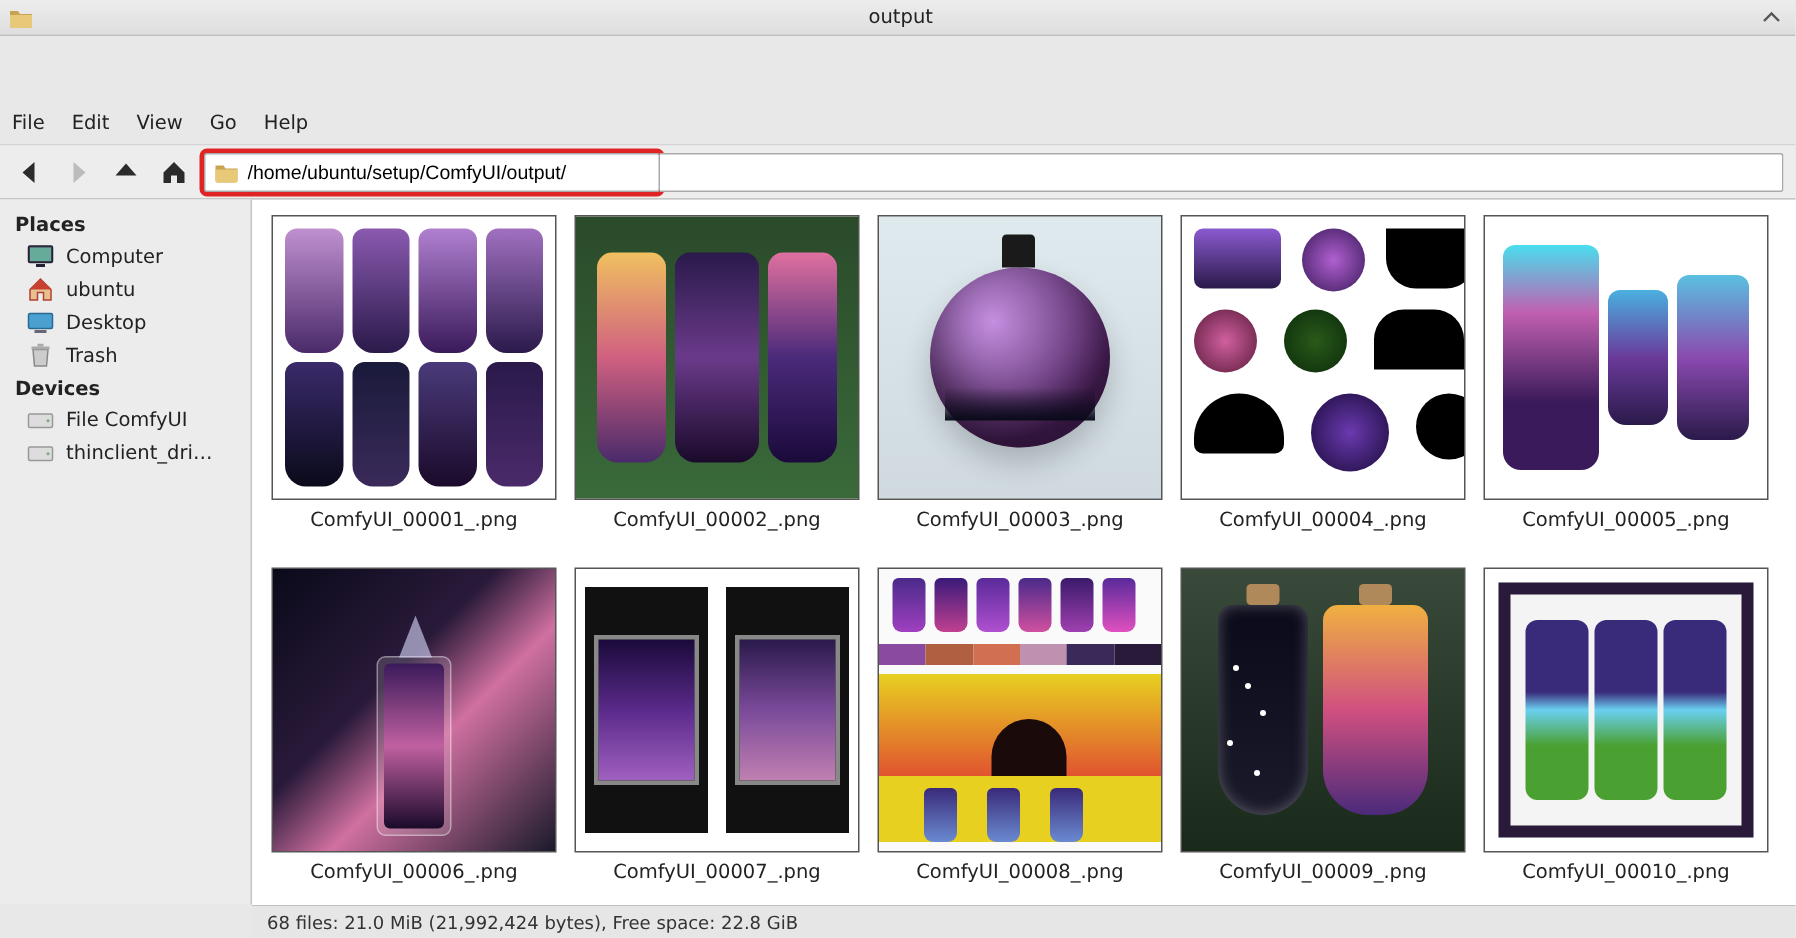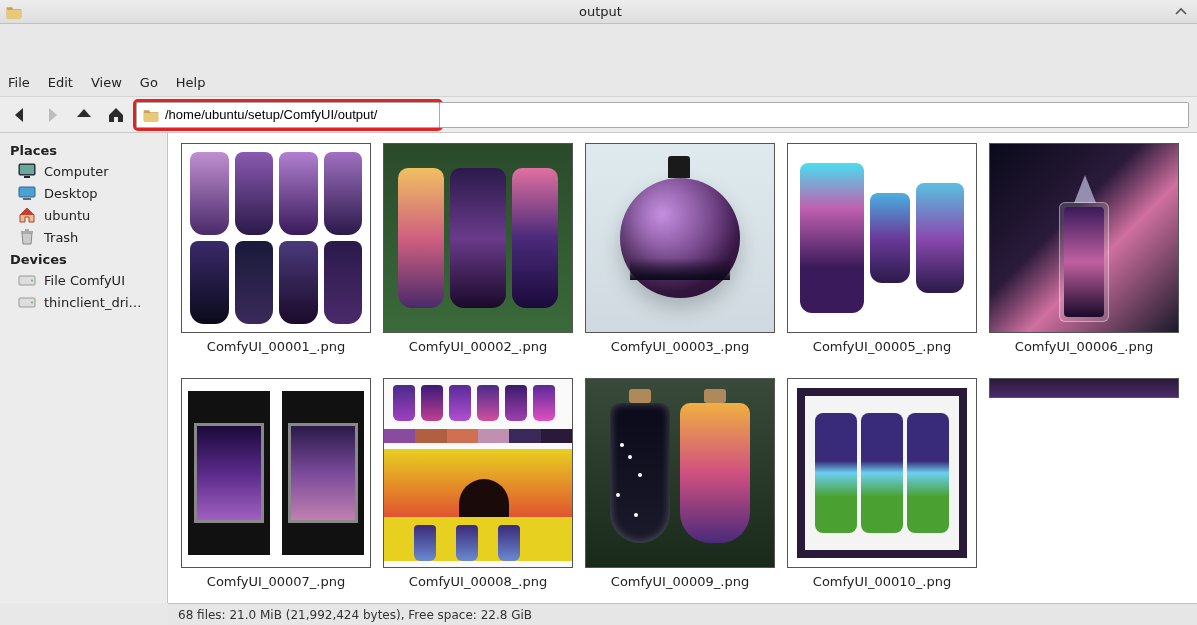--- a/index.html
+++ b/index.html
@@ -266,35 +266,35 @@
             <rect x="2" y="2" width="14" height="9" fill="#6a9"></rect>
             <rect x="6" y="13" width="6" height="2" fill="#223"></rect>
           </svg>
       </span>
       <span>Computer</span>
     </div>
 
     <div class="side-item">
       <span class="ico">
         <svg width="18" height="16" viewBox="0 0 18 16">
+            <path d="M2 8 L9 1 L16 8 L16 15 L11 15 L11 10 L7 10 L7 15 L2 15 Z" fill="#e8c090" stroke="#b04030"></path>
+            <path d="M2 8 L9 1 L16 8" fill="#c84030"></path>
+          </svg>
+      </span>
+      <span>ubuntu</span>
+    </div>
+
+    <div class="side-item">
+      <span class="ico">
+        <svg width="18" height="16" viewBox="0 0 18 16">
             <rect x="1" y="2" width="16" height="10" rx="1" fill="#4aa0d0" stroke="#2a6a90"></rect>
             <rect x="5" y="13" width="8" height="2" fill="#667"></rect>
           </svg>
       </span>
       <span>Desktop</span>
-    </div>
-
-    <div class="side-item">
-      <span class="ico">
-        <svg width="18" height="16" viewBox="0 0 18 16">
-            <path d="M2 8 L9 1 L16 8 L16 15 L11 15 L11 10 L7 10 L7 15 L2 15 Z" fill="#e8c090" stroke="#b04030"></path>
-            <path d="M2 8 L9 1 L16 8" fill="#c84030"></path>
-          </svg>
-      </span>
-      <span>ubuntu</span>
     </div>
 
     <div class="side-item">
       <span class="ico">
         <svg width="18" height="16" viewBox="0 0 18 16">
             <path d="M4 4 L14 4 L13 15 L5 15 Z" fill="#ccc" stroke="#888"></path>
             <rect x="3" y="2" width="12" height="2" fill="#aaa"></rect>
             <rect x="7" y="0" width="4" height="2" fill="#aaa"></rect>
           </svg>
       </span>
@@ -356,20 +356,40 @@
       <div class="file">
         <div class="thumb t3">
           <div class="round">
             <div style="position:absolute; top:-22px; left:48px; width:22px; height:22px; background:#1a1a1a; border-radius:3px 3px 0 0;"></div>
             <div style="position:absolute; bottom:18px; left:10px; right:10px; height:22px; background:linear-gradient(transparent,#0a0a1a);"></div>
           </div>
         </div>
         <div class="fname">ComfyUI_00003_.png</div>
       </div>
 
+      <div class="file">
+        <div class="thumb t4">
+          <div class="row" style="top:8px; left:8px;">
+            <div style="width:58px;height:40px;background:linear-gradient(#8a5ad0,#2a1a4a);border-radius:6px;"></div>
+            <div class="blob" style="width:42px;height:42px;background:radial-gradient(#b060d0,#3a1a5a);margin-left:6px;"></div>
+            <div style="width:60px;height:40px;background:#000;border-radius:0 0 20px 20px;margin-left:6px;"></div>
+          </div>
+          <div class="row" style="top:62px; left:8px;">
+            <div class="blob" style="width:42px;height:42px;background:radial-gradient(#d060a0,#5a1a3a);"></div>
+            <div class="blob" style="width:42px;height:42px;background:radial-gradient(#2a5a1a,#0a2a0a);margin-left:10px;"></div>
+            <div style="width:60px;height:40px;background:#000;border-radius:20px 20px 0 0;margin-left:10px;"></div>
+          </div>
+          <div class="row" style="top:118px; left:8px;">
+            <div style="width:60px;height:40px;background:#000;border-radius:30px 30px 6px 6px;"></div>
+            <div class="blob" style="width:52px;height:52px;background:radial-gradient(#6a3ab0,#1a0a3a);margin-left:10px;"></div>
+            <div style="width:44px;height:44px;background:#000;border-radius:50%;margin-left:10px;"></div>
+          </div>
+        </div>
+        <div class="fname">ComfyUI_00004_.png</div>
+      </div>
 
       <div class="file">
         <div class="thumb t5">
           <div class="bot" style="width:64px;height:150px;background:linear-gradient(#4adeee 0%,#c060b0 30%,#3a1a5a 70%);"></div>
           <div class="bot" style="width:40px;height:90px;background:linear-gradient(#4ab0e0,#6a3a9a,#2a1a4a);"></div>
           <div class="bot" style="width:48px;height:110px;background:linear-gradient(#5ac0e0,#8a4ab0,#2a1a4a);"></div>
         </div>
         <div class="fname">ComfyUI_00005_.png</div>
       </div>
 

